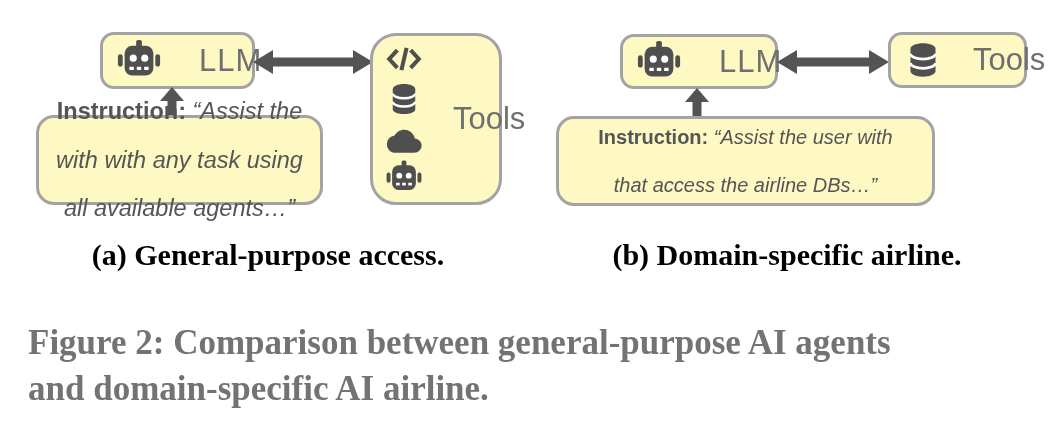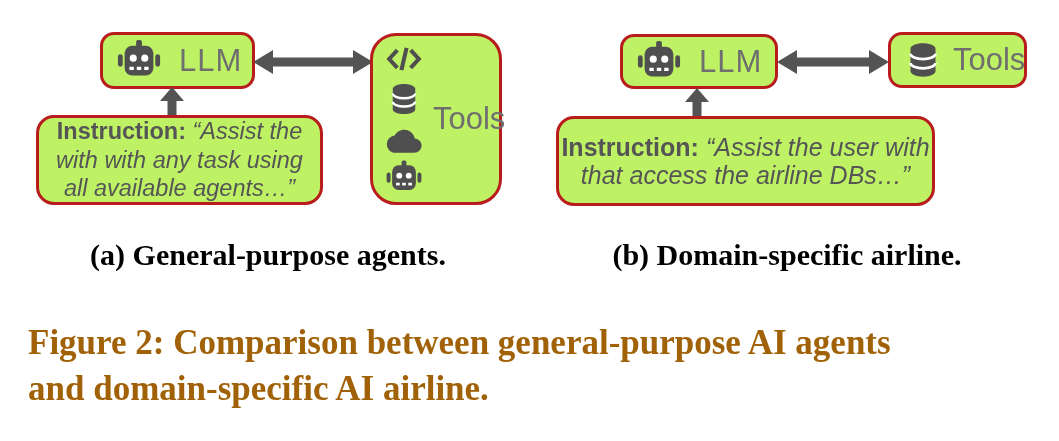--- a/index.html
+++ b/index.html
@@ -7,22 +7,23 @@
     width: 1059px; height: 441px;
     background: #ffffff;
     overflow: hidden;
     font-family: "Liberation Sans", sans-serif;
   }
   .stage { position: relative; width: 1059px; height: 441px; }
 
   .box {
     position: absolute;
     box-sizing: border-box;
-    background: #bef264;
-    border: 3px solid #b91c1c;
+    background: #fef9c3;
+    border: 3px solid #a3a3a3;
+    gap: 20px;
   }
 
   
   .llm-box { border-radius: 14px; display: flex; align-items: center; padding-left: 13px; }
   .llm-a { left: 100px; top: 32px; width: 155px; height: 57px; }
   .llm-b { left: 620px; top: 34px; width: 158px; height: 55px; }
   .llm-label { font-size: 31px; color: #6f6f6f; letter-spacing: 1px; margin-left: 17px; }
 
   
   .tools-a {
@@ -42,42 +43,42 @@
   }
   .tools-label { font-size: 31px; color: #6f6f6f; margin-left: 10px; }
 
   
   .instr-box {
     border-radius: 18px;
     display: flex; flex-direction: column; justify-content: center;
     text-align: center; color: #555555;
   }
   .instr-a { left: 36px; top: 115px; width: 287px; height: 90px; font-size: 23.5px; line-height: 28.5px; }
-  .instr-b { left: 556px; top: 116px; width: 379px; height: 90px; font-size: 25px; line-height: 28.5px; }
+  .instr-b { left: 556px; top: 116px; width: 379px; height: 90px; font-size: 20px; line-height: 28.5px; }
   .instr-box b { font-style: normal; font-weight: bold; }
   .instr-box i { font-style: italic; }
 
   .arrow { position: absolute; }
 
   
   .sub-caption {
     position: absolute; top: 238px; width: 500px;
     text-align: center;
     font-family: "Liberation Serif", serif;
     font-weight: bold; font-size: 30px; color: #000000;
   }
   .cap-a { left: 18px; }
   .cap-b { left: 537px; }
 
   
   .figure-caption {
     position: absolute; left: 28px; top: 320px; width: 1015px;
     font-family: "Liberation Serif", serif;
     font-weight: bold; font-size: 35px; line-height: 46px;
-    color: #a16207;
+    color: #737373;
   }
 
   svg { display: block; }
 </style>
 </head>
 <body>
 
 <div class="stage">
 
   <div>
@@ -164,21 +165,21 @@
 
     <div class="box instr-box instr-a">
       <div>
         <b>Instruction:</b>
         <i>“Assist the</i>
       </div>
       <div><i>with with any task using</i></div>
       <div><i>all available agents…”</i></div>
     </div>
 
-    <div class="sub-caption cap-a">(a) General-purpose agents.</div>
+    <div class="sub-caption cap-a">(a) General-purpose access.</div>
   </div>
 
   <div>
 
     <div class="box llm-box llm-b">
       <span>
         <svg width="46" height="46" viewBox="0 0 48 48">
           <g fill="#4f4f4f">
             <rect x="21" y="2" width="6" height="8" rx="2"></rect>
             <rect x="9" y="8" width="30" height="31" rx="8"></rect>

